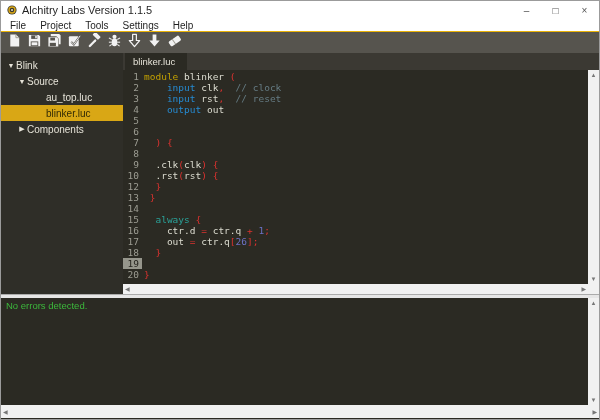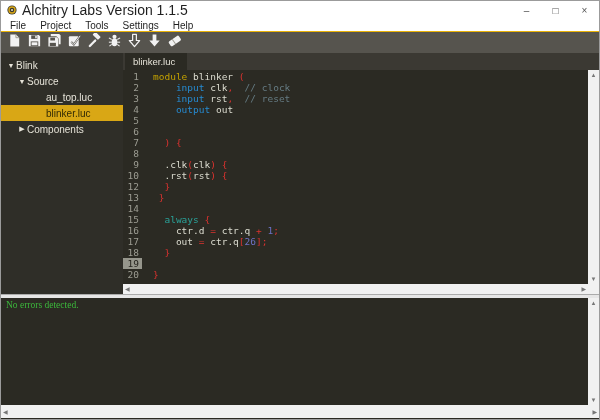--- a/index.html
+++ b/index.html
@@ -5,21 +5,21 @@
   html,body{margin:0;padding:0;background:#888;}
   #window{
     position:relative;width:600px;height:420px;box-sizing:border-box;
     border:1px solid #9B9B9B;background:#FFFFFF;overflow:hidden;
     font-family:"Liberation Sans",sans-serif;
     -webkit-font-smoothing:antialiased;
   }
   
   .titlebar{position:absolute;top:0;left:0;right:0;height:18px;background:#FFFFFF;display:flex;align-items:center;}
   .app-icon{margin:0 5px 0 6px;display:flex;align-items:center;}
-  .title-text{font-size:14px;color:#1F1F1F;text-align:center;}
+  .title-text{font-size:11px;color:#1F1F1F;text-align:center;}
   .win-controls{margin-left:auto;display:flex;height:100%;}
   .win-btn{width:29px;height:100%;display:flex;align-items:center;justify-content:center;font-size:10px;color:#555;}
   
   .menubar{position:absolute;top:18px;left:0;right:0;height:13px;background:#FFFFFF;display:flex;align-items:center;padding-left:2px;border-bottom:1px solid #eab308;box-sizing:border-box;}
   .menu-item{font-size:10px;color:#1F1F1F;padding:0 7px;}
   
   .toolbar{position:absolute;top:31px;left:0;right:0;height:21px;background:var(--toolbar-bg);display:flex;align-items:center;padding-left:3px;}
   .tool-btn{width:20px;height:19px;display:flex;align-items:center;justify-content:center;}
   
   .sidebar{position:absolute;top:52px;left:0;width:122px;height:241px;background:var(--sidebar-bg);padding-top:4px;box-sizing:border-box;}
@@ -29,36 +29,36 @@
   .tree-item.selected .tree-arrow{color:#332B05;}
   
   .editor-col{position:absolute;top:52px;left:122px;right:0;height:241px;background:var(--editor-bg);}
   .tabbar{position:absolute;top:0;left:0;right:0;height:17px;background:#3B3933;display:flex;align-items:stretch;}
   .tab{background:var(--editor-bg);color:#E6E3D8;font-size:9.5px;padding:0 12px 0 8px;margin-left:2px;display:flex;align-items:center;}
   .code-area{position:absolute;top:17px;left:0;right:11px;bottom:10px;overflow:hidden;background:var(--editor-bg);
     font-family:"DejaVu Sans Mono",monospace;font-size:9.5px;line-height:11px;padding-top:1px;}
   .code-line{height:11px;display:flex;white-space:pre;}
   .gutter{width:16px;flex:none;text-align:right;padding-right:3px;color:#9C9C92;}
   .gutter.current{background:#96968C;color:#26251F;}
-  .line-text{white-space:pre;padding-left:2px;margin-left:9px;}
+  .line-text{white-space:pre;padding-left:2px;}
   .tk-fg{color:#DCDCD0}.tk-red{color:var(--accent-red)}.tk-blue{color:var(--accent-blue)}
   .tk-cyan{color:var(--accent-cyan)}.tk-yellow{color:var(--accent-yellow)}
   .tk-violet{color:var(--accent-violet)}.tk-comment{color:var(--comment)}
   
   .sb{background:#F1F1F1;position:absolute;display:flex;color:#777;}
   .sb-v{flex-direction:column;justify-content:space-between;align-items:center;}
   .sb-h{flex-direction:row;justify-content:space-between;align-items:center;}
   .sb-arrow{font-size:6px;line-height:6px;padding:2px;}
   .ed-vscroll{top:17px;right:0;bottom:10px;width:11px;}
   .ed-hscroll{left:0;right:11px;bottom:0;height:10px;}
   .ed-corner{right:0;bottom:0;width:11px;height:10px;background:#F1F1F1;position:absolute;}
   
   .splitter{position:absolute;top:293px;left:0;right:0;height:4px;background:#E6E6E6;border-top:1px solid #ABABAB;box-sizing:border-box;}
   .console{position:absolute;top:297px;left:0;right:11px;height:107px;background:var(--editor-bg);
-    font-family:Liberation Serif, serif;font-size:9.5px;padding:2px 0 0 5px;box-sizing:border-box;}
+    font-family:Liberation Sans, sans-serif;font-size:9.5px;padding:2px 0 0 5px;box-sizing:border-box;}
   .console-msg{color:var(--console-green);}
   .con-vscroll{top:297px;right:0;width:11px;height:107px;}
   .bottom-hscroll{left:0;right:0;top:404px;height:13px;}
   .bottom-strip{position:absolute;top:417px;left:0;right:0;bottom:0;background:var(--editor-bg);}
 </style>
 </head>
 <body>
 
 <div id="window">
 

